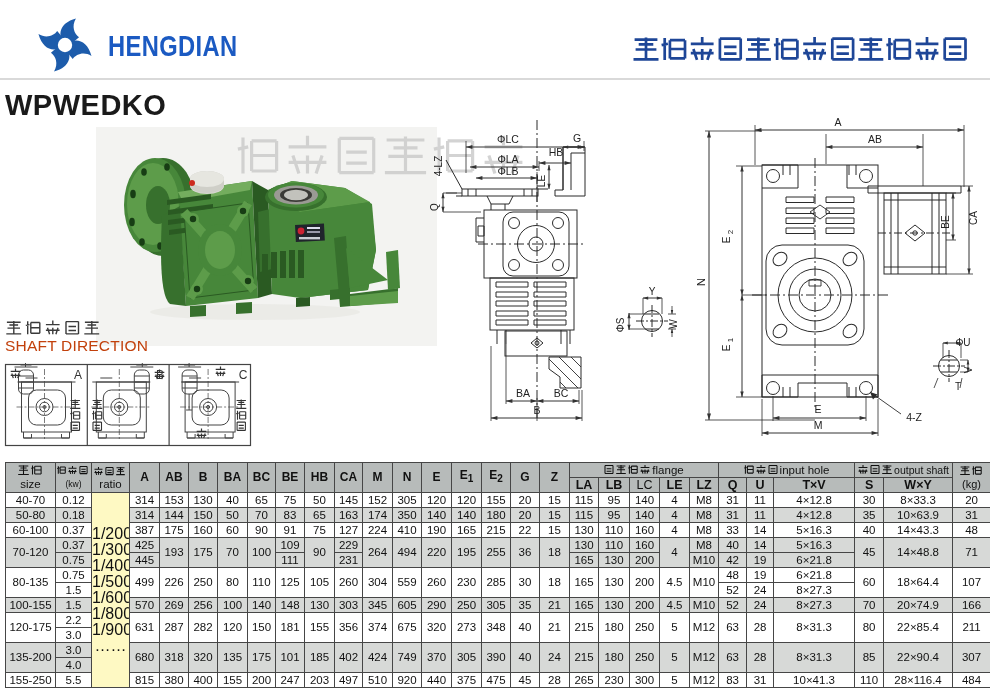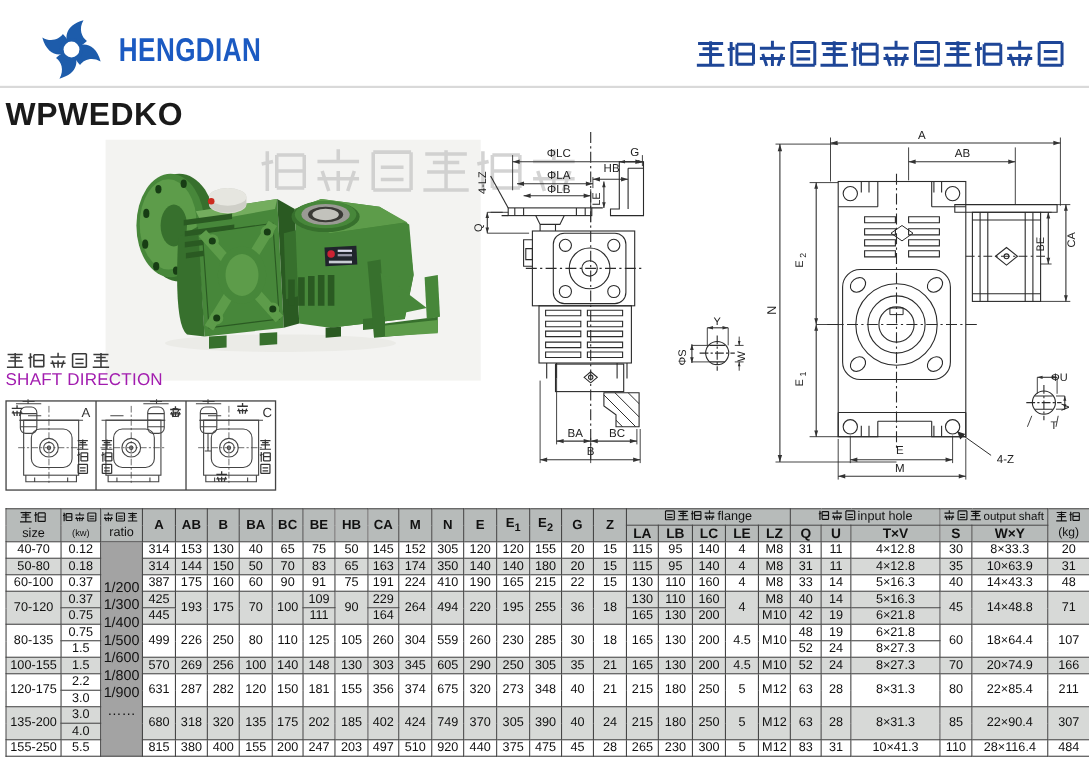--- a/index.html
+++ b/index.html
@@ -347,21 +347,21 @@
     <path d="M66.0 321.6L78.5 321.6M66.0 321.6L66.0 333.9M78.5 321.6L78.5 333.9M66.0 333.9L78.5 333.9M68.5 326.5L76.0 326.5M68.5 330.5L76.0 330.5" stroke="#3a3a3a" stroke-width="1.4" fill="none"></path>
     <path d="M84.9 322.2L98.6 322.2M85.5 328.1L98.0 328.1M84.3 333.9L99.2 333.9M91.8 320.9L91.8 333.9M87.4 325.0L96.1 325.0" stroke="#3a3a3a" stroke-width="1.4" fill="none"></path>
 </svg>
 
 <div class="abs" style="left:108px;top:29px;font-size:30px;color:#1b5ac2;font-weight:bold;letter-spacing:0.5px;transform:scaleX(.79);transform-origin:left">HENGDIAN</div>
 
 <div class="abs" style="left:0;top:78px;width:990px;height:2px;background:#d9d9d9"></div>
 
 <div class="abs" style="left:5px;top:89px;font-size:29px;color:#1a1a1a;font-weight:bold;letter-spacing:0.5px">WPWEDKO</div>
 
-<div class="abs" style="left:5px;top:337px;font-size:15.5px;color:#a21caf;letter-spacing:0.2px">SHAFT DIRECTION</div>
+<div class="abs" style="left:5px;top:337px;font-size:15.5px;color:#c2410c;letter-spacing:0.2px">SHAFT DIRECTION</div>
 
 <table class="spec" style="position:absolute;left:5px;top:462px">
     <colgroup>
       <col style="width:50px">
       <col style="width:36px">
       <col style="width:38px">
       <col style="width:30px">
       <col style="width:29px">
       <col style="width:29px">
       <col style="width:30px">
@@ -436,33 +436,33 @@
             <path d="M24.6 1.9L33.4 1.9M25.0 5.7L33.0 5.7M24.2 9.5L33.8 9.5M29.0 1.1L29.0 9.5M26.2 3.7L31.8 3.7" stroke="#111" stroke-width="1.05" fill="none"></path>
           </svg>output shaft</td>
         <td class="hd" rowspan="2"><svg width="24" height="11" style="vertical-align:-1px">
             <path d="M0.6 1.9L9.4 1.9M1.0 5.7L9.0 5.7M0.2 9.5L9.8 9.5M5.0 1.1L5.0 9.5M2.2 3.7L7.8 3.7" stroke="#111" stroke-width="1.05" fill="none"></path>
             <path d="M13.4 1.3L13.4 9.7M12.2 4.0L14.6 3.5M15.4 2.1L21.2 2.1M15.4 2.1L15.4 9.1M21.2 2.1L21.2 9.1M15.4 9.1L21.2 9.1M15.4 5.5L21.2 5.5" stroke="#111" stroke-width="1.05" fill="none"></path>
           </svg><br><span style="font-size:11px">(kg)</span></td>
       </tr>
       <tr class="hd">
         <td class="hd" style="font-size:12.5px;font-weight:bold">LA</td>
         <td class="hd" style="font-size:12.5px;font-weight:bold">LB</td>
-        <td class="hd" style="font-size:12.5px;font-weight:bold">LC</td>
+        <td class="hd" style="font-size:12.5px;font-weight:normal">LC</td>
         <td class="hd" style="font-size:12.5px;font-weight:bold">LE</td>
         <td class="hd" style="font-size:12.5px;font-weight:bold">LZ</td>
         <td class="hd" style="font-size:12.5px;font-weight:bold">Q</td>
         <td class="hd" style="font-size:12.5px;font-weight:bold">U</td>
         <td class="hd" style="font-size:12.5px;font-weight:bold">T×V</td>
         <td class="hd" style="font-size:12.5px;font-weight:bold">S</td>
         <td class="hd" style="font-size:12.5px;font-weight:bold">W×Y</td>
       </tr>
       <tr class="">
         <td>40-70</td>
         <td>0.12</td>
-        <td class="wt" rowspan="13" style="background:#a3a3a3;font-size:13px;line-height:16px">1/200<br>1/300<br>1/400<br>1/500<br>1/600<br>1/800<br>1/900<br>……</td>
+        <td class="wt" rowspan="13" style="background:#fef9c3;font-size:16px;line-height:16px">1/200<br>1/300<br>1/400<br>1/500<br>1/600<br>1/800<br>1/900<br>……</td>
         <td>314</td>
         <td>153</td>
         <td>130</td>
         <td>40</td>
         <td>65</td>
         <td>75</td>
         <td>50</td>
         <td>145</td>
         <td>152</td>
         <td>305</td>
@@ -516,21 +516,21 @@
       <tr class="">
         <td>60-100</td>
         <td>0.37</td>
         <td>387</td>
         <td>175</td>
         <td>160</td>
         <td>60</td>
         <td>90</td>
         <td>91</td>
         <td>75</td>
-        <td>191</td>
+        <td>127</td>
         <td>224</td>
         <td>410</td>
         <td>190</td>
         <td>165</td>
         <td>215</td>
         <td>22</td>
         <td>15</td>
         <td>130</td>
         <td>110</td>
         <td>160</td>
@@ -570,21 +570,21 @@
         <td>14</td>
         <td>5×16.3</td>
         <td rowspan="2">45</td>
         <td rowspan="2">14×48.8</td>
         <td rowspan="2">71</td>
       </tr>
       <tr class="sh">
         <td>0.75</td>
         <td>445</td>
         <td>111</td>
-        <td>164</td>
+        <td>231</td>
         <td>165</td>
         <td>130</td>
         <td>200</td>
         <td>M10</td>
         <td>42</td>
         <td>19</td>
         <td>6×21.8</td>
       </tr>
       <tr class="">
         <td rowspan="2">80-135</td>
@@ -686,21 +686,21 @@
         <td>3.0</td>
       </tr>
       <tr class="sh">
         <td rowspan="2">135-200</td>
         <td>3.0</td>
         <td rowspan="2">680</td>
         <td rowspan="2">318</td>
         <td rowspan="2">320</td>
         <td rowspan="2">135</td>
         <td rowspan="2">175</td>
-        <td rowspan="2">202</td>
+        <td rowspan="2">101</td>
         <td rowspan="2">185</td>
         <td rowspan="2">402</td>
         <td rowspan="2">424</td>
         <td rowspan="2">749</td>
         <td rowspan="2">370</td>
         <td rowspan="2">305</td>
         <td rowspan="2">390</td>
         <td rowspan="2">40</td>
         <td rowspan="2">24</td>
         <td rowspan="2">215</td>

